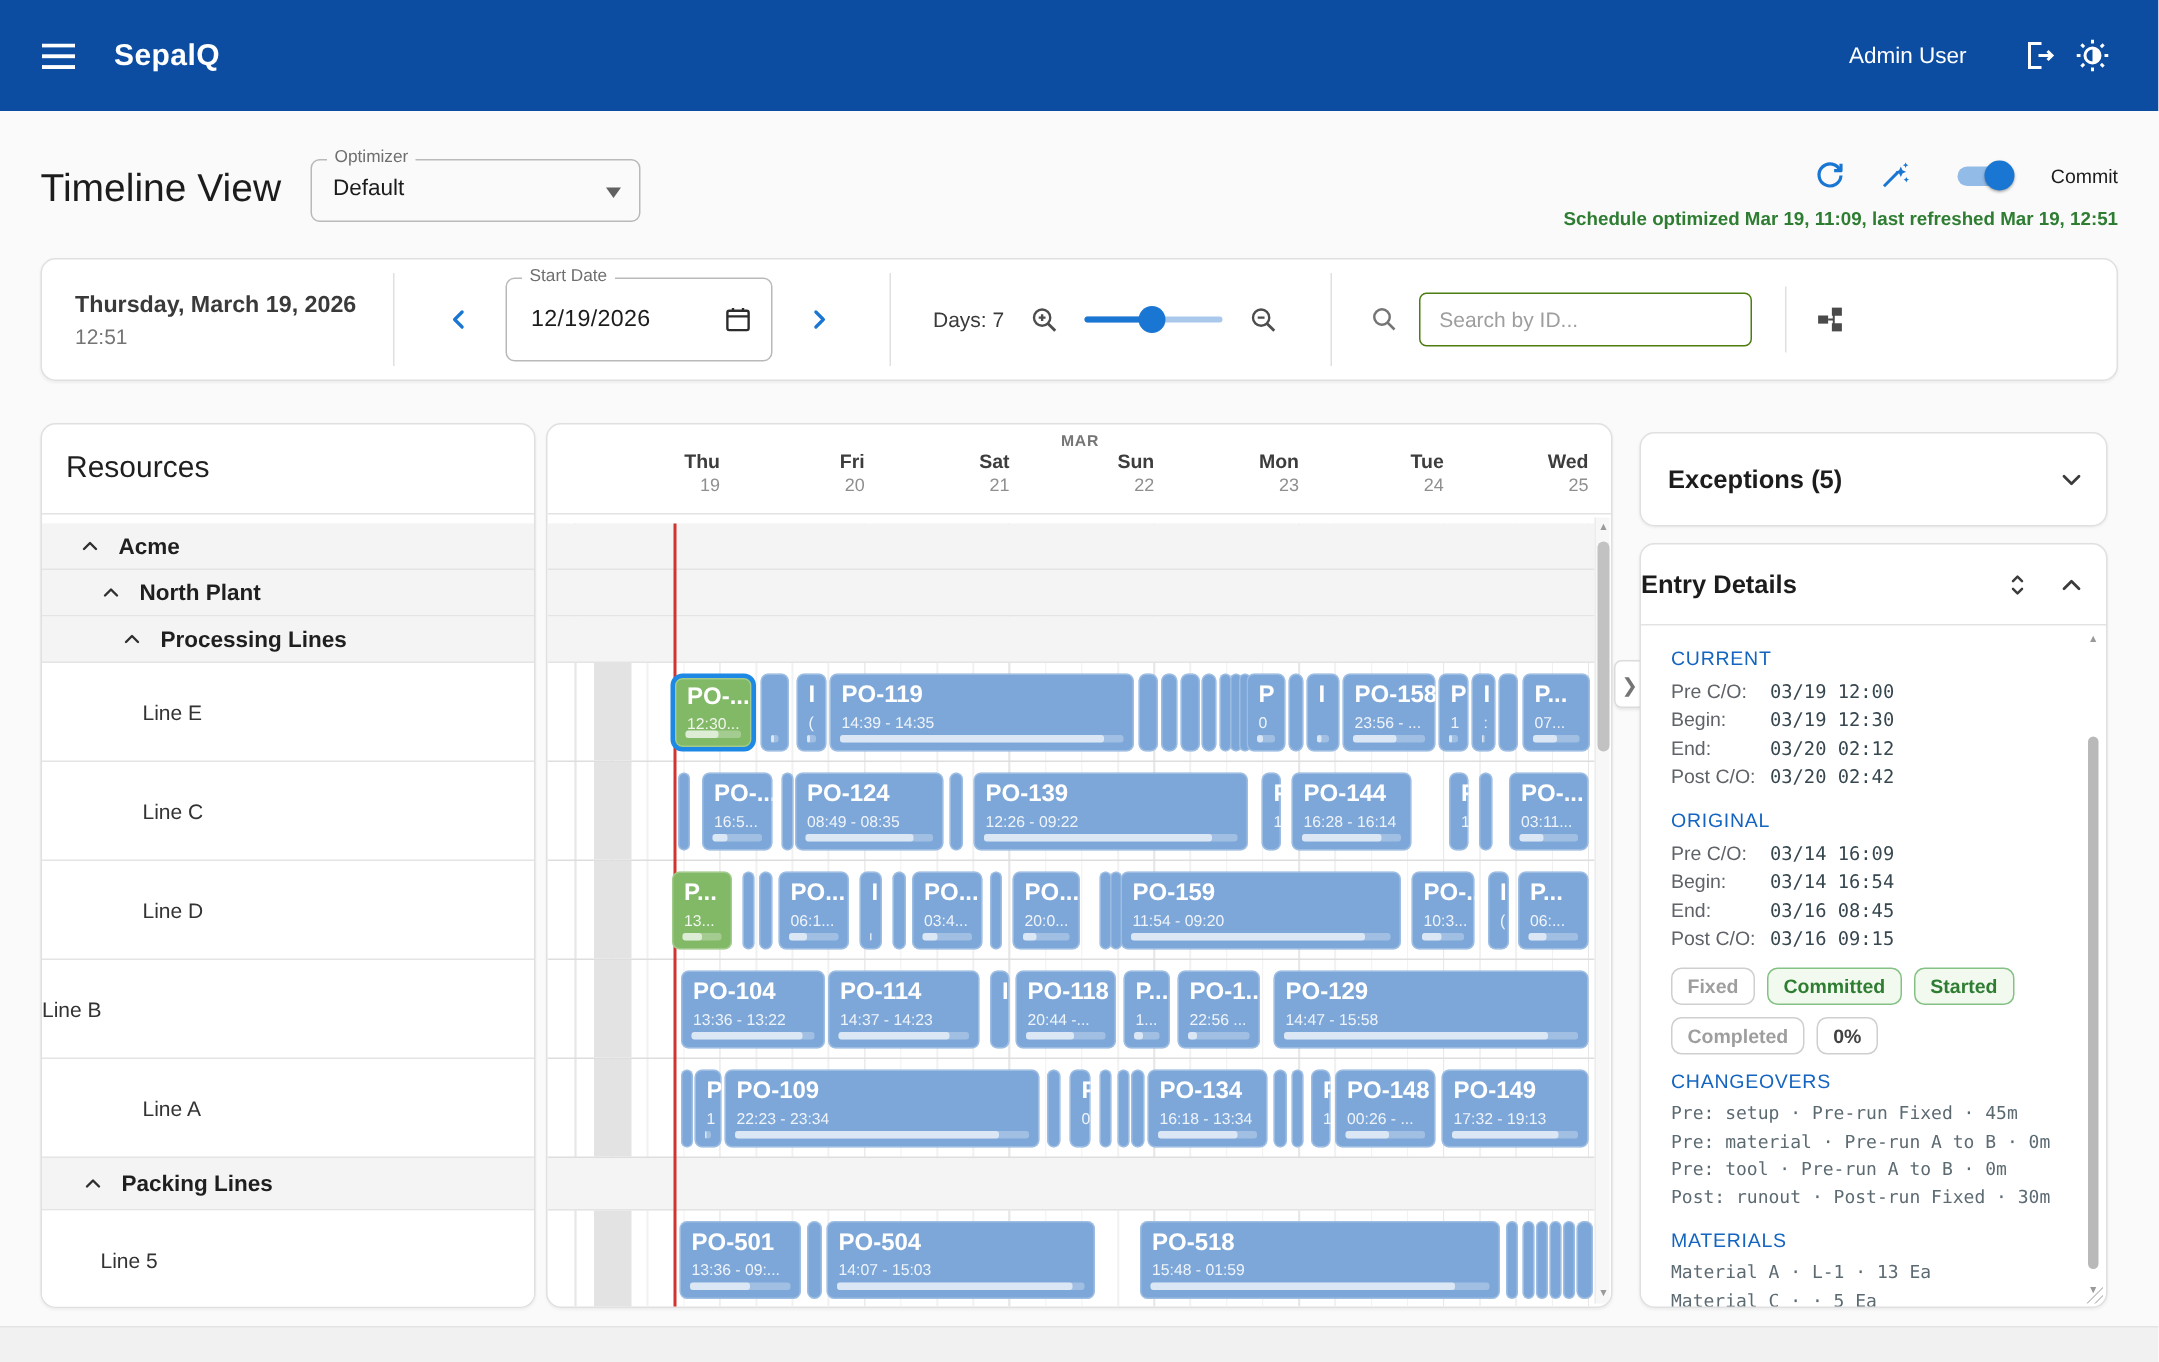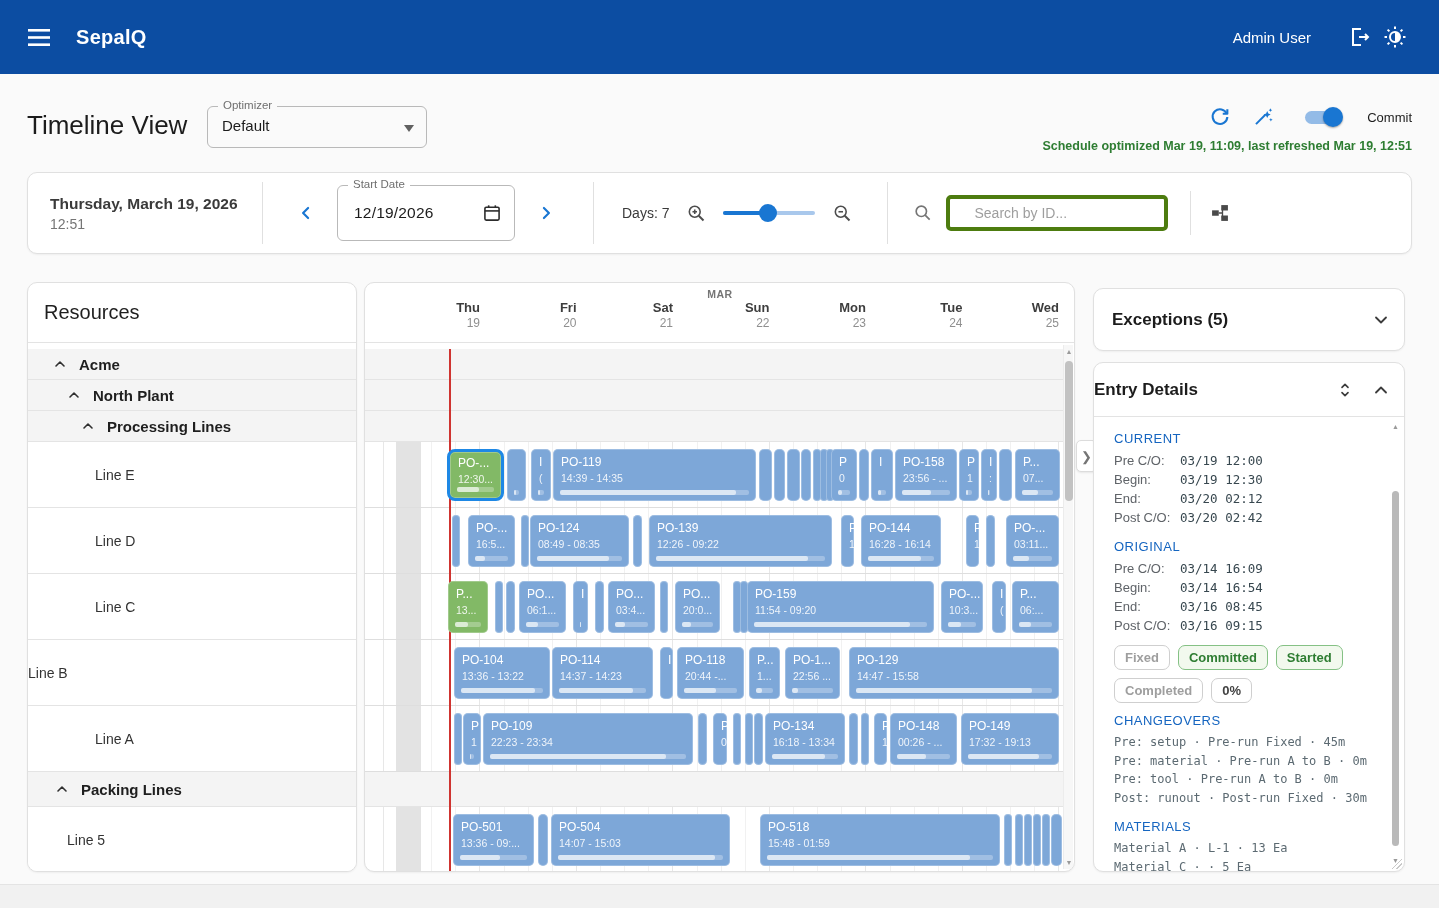--- a/index.html
+++ b/index.html
@@ -43,21 +43,21 @@
   .navchev{width:34px;height:34px;display:flex;align-items:center;justify-content:center;cursor:pointer;margin:0 10px}
   .startdate{position:relative;width:178px;height:56px;margin:0 4px;cursor:pointer}
   .startdate .dval{position:absolute;left:16px;top:18px;font-size:15.5px;color:#1c1c1c;letter-spacing:.2px}
   .startdate .cal{position:absolute;right:12px;top:17px}
   .tb-days{font-size:14px;color:#3a3a3a;margin:0 14px 0 28px;white-space:nowrap}
   .slider{position:relative;width:92px;height:28px;margin:0 14px;cursor:pointer}
   .slider .strack{position:absolute;left:0;top:12px;width:100%;height:4px;border-radius:2px;background:#a9c8ec}
   .slider .sfill{position:absolute;left:0;top:12px;width:48%;height:4px;border-radius:2px;background:var(--accent,#1976d2)}
   .slider .sthumb{position:absolute;left:calc(48% - 9px);top:5px;width:18px;height:18px;border-radius:50%;background:var(--accent,#1976d2)}
   .searchbox{position:relative;width:222px;height:36px;margin-left:10px}
-  .searchbox input{width:100%;height:100%;border:4px solid #4d7c0f;border-radius:5px;padding:0 24px;font-size:14px;font-family:"Liberation Sans",sans-serif;color:#212121;outline:none;background:#fff}
+  .searchbox input{width:100%;height:100%;border:1px solid #4d7c0f;border-radius:5px;padding:0 12px;font-size:14px;font-family:"Liberation Sans",sans-serif;color:#212121;outline:none;background:#fff}
   .searchbox input::placeholder{color:#9e9e9e}
 
   
   .resources-card{position:absolute;left:27px;top:282px;width:330px;height:590px;overflow:hidden}
   .panel-head{height:60px;border-bottom:1px solid #e3e3e3;display:flex;align-items:center}
   .res-title{font-size:20px;color:#1f1f1f;margin-left:16px}
   .res-rows{margin-top:6px}
   .res-row{display:flex;align-items:center;border-bottom:1px solid #e4e4e4;background:#fff}
   .res-row.group{background:#f4f4f4;cursor:pointer}
   .res-row .tree-chevron{display:flex;width:16px;height:16px}
@@ -73,21 +73,21 @@
   .g-lanes{position:relative;margin-top:6px;height:524px;width:699px;
     background-image:repeating-linear-gradient(90deg,#e7e7e7 0 1px,transparent 1px 96.5px),repeating-linear-gradient(90deg,#f1f1f1 0 1px,transparent 1px 24.125px);
     background-position:18px 0,18px 0}
   .lane{position:relative;border-bottom:1px solid #dedede}
   .lane.group{background:#f4f4f4;border-bottom:1px solid #e4e4e4}
   .offshift-band{position:absolute;left:31px;top:0;width:25px;height:100%;background:#e3e3e3}
   .now-line{position:absolute;left:84px;top:0;width:2px;height:524px;background:var(--red-line,#cf3430);z-index:1}
   .gbar{position:absolute;top:7px;height:52px;background:var(--bar-blue,#7da7d8);border-radius:5px;overflow:hidden;color:#fff;padding:6px 0 0 8px;box-shadow:inset 0 0 0 1px rgba(255,255,255,.25);cursor:pointer;z-index:2}
   .gbar.green{background:var(--bar-green,#82b966)}
   .gbar.selected{border:3px solid #1e88e5;border-radius:8px;z-index:3;padding-top:4px}
-  .gbar-title{font-size:12px;font-weight:400;white-space:nowrap}
+  .gbar-title{font-size:16px;font-weight:700;white-space:nowrap}
   .gbar-time{font-size:10.5px;color:rgba(255,255,255,.88);white-space:nowrap;margin-top:3px}
   .gbar-prog{position:absolute;left:7px;right:7px;bottom:6px;height:5px;border-radius:2px;background:rgba(255,255,255,.28)}
   .gbar-prog-fill{height:100%;border-radius:2px;background:rgba(255,255,255,.62)}
   .g-scroll{position:absolute;right:1px;top:62px;bottom:2px;width:10px;background:#f7f7f7;border-left:1px solid #ececec}
   .g-scroll .sarrow{position:absolute;left:0;width:10px;text-align:center;font-size:7px;color:#9a9a9a}
   .g-scroll .sthumb2{position:absolute;left:1px;width:8px;border-radius:4px;background:#c2c2c2}
 
   .expand-btn{position:absolute;left:1076px;top:440px;width:21px;height:32px;background:#fff;border:1px solid #dcdcdc;border-radius:5px;display:flex;align-items:center;justify-content:center;font-size:13px;color:#757575;cursor:pointer;box-shadow:0 1px 2px rgba(0,0,0,.08)}
 
   
@@ -284,24 +284,24 @@
             <svg viewBox="0 0 24 24" width="16" height="16">
               <path d="M6 15l6-6 6 6" fill="none" stroke="#2f2f2f" stroke-width="2.4" stroke-linecap="round" stroke-linejoin="round"></path>
             </svg>
           </span>
           <span class="res-label">Processing Lines</span>
         </div>
         <div class="res-row line" style="height: 66px;">
           <span class="res-label" style="margin-left: 67px;">Line E</span>
         </div>
         <div class="res-row line" style="height: 66px;">
+          <span class="res-label" style="margin-left: 67px;">Line C</span>
+        </div>
+        <div class="res-row line" style="height: 66px;">
           <span class="res-label" style="margin-left: 67px;">Line D</span>
-        </div>
-        <div class="res-row line" style="height: 66px;">
-          <span class="res-label" style="margin-left: 67px;">Line C</span>
         </div>
         <div class="res-row line" style="height: 66px;">
           <span class="res-label" style="">Line B</span>
         </div>
         <div class="res-row line" style="height: 66px;">
           <span class="res-label" style="margin-left: 67px;">Line A</span>
         </div>
         <div class="res-row group" style="height: 35px;">
           <span class="tree-chevron" style="margin-left: 26px;">
             <svg viewBox="0 0 24 24" width="16" height="16">

